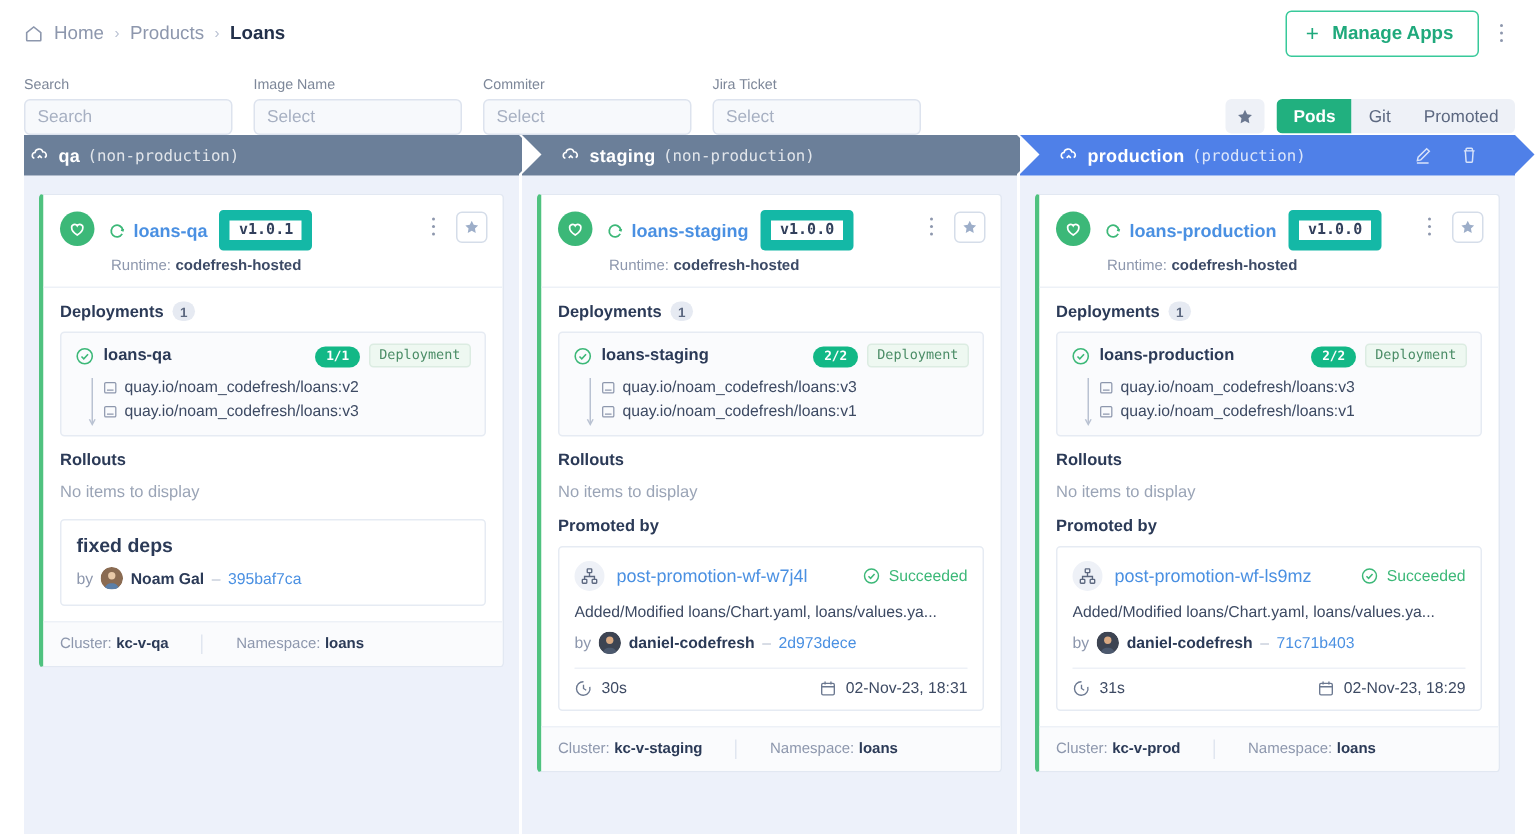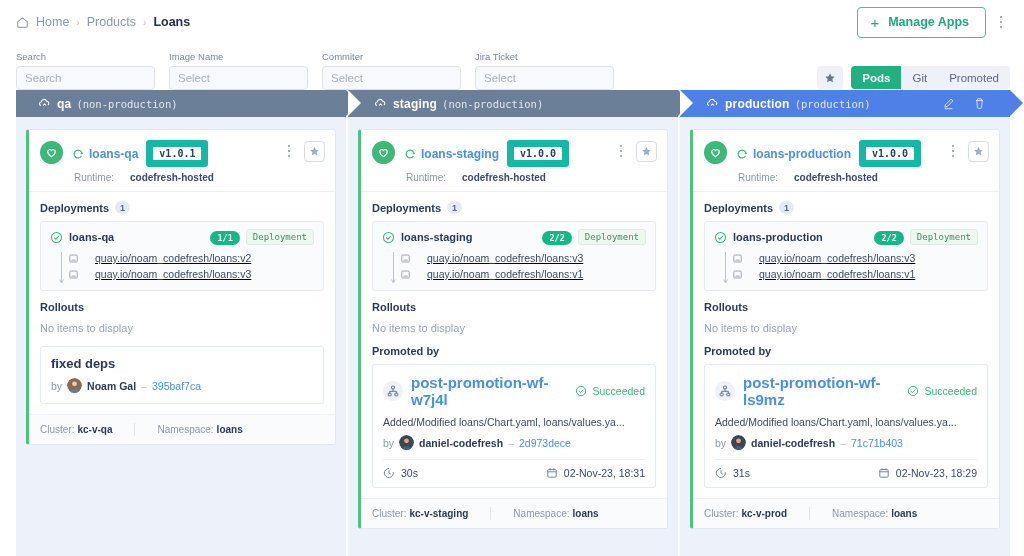--- a/index.html
+++ b/index.html
@@ -108,21 +108,21 @@
   
   .env-header::before {
     content: ""; position: absolute; left: 0; top: 0;
     width: 0; height: 0;
     border-top: 13.5px solid transparent;
     border-bottom: 13.5px solid transparent;
     border-left: 13px solid #ffffff;
     z-index: 3;
   }
   .column:first-child .env-header::before { display: none; }
-  .column:first-child .env-header { padding-left: 22px; text-align: center; }
+  .column:first-child .env-header { padding-left: 4px; text-align: center; }
 
   .env-cloud-icon { width: 13px; height: 13px; margin-right: 6px; flex: 0 0 auto; }
   .env-name { font-size: 12px; font-weight: bold; letter-spacing: .2px; }
   .env-kind {
     font-size: 10.5px; margin-left: 5px; opacity: .8;
     font-family: "DejaVu Sans Mono", monospace;
   }
   .env-actions { margin-left: auto; display: flex; align-items: center; gap: 18px; padding-right: 24px; }
   .env-actions svg { display: block; opacity: .78; cursor: pointer; }
 
@@ -151,21 +151,21 @@
   .title-row { display: flex; align-items: center; gap: 5px; }
   .sync-icon { width: 12px; height: 12px; flex: 0 0 auto; }
   .app-name { font-size: 12px; font-weight: bold; color: #4a90e2; cursor: pointer; }
   .version-pill {
     border: 7px solid #14b8a6; border-radius: 3px;
     font-size: 10px; color: #32405c; font-weight: bold;
     padding: 1px 6px; margin-left: 3px;
     font-family: "DejaVu Sans Mono", monospace;
   }
   .runtime-row { font-size: 10px; color: #8d97ad; margin-top: 5px; padding-left: 2px; }
-  .runtime-row b { color: #3c4a66; font-weight: bold; margin-left: 16px; }
+  .runtime-row b { color: #3c4a66; font-weight: bold; margin-left: 3px; }
   .head-actions { display: flex; align-items: center; gap: 6px; margin-left: 6px; }
   .star-box {
     width: 21px; height: 21px;
     border: 1px solid #d5dde9; border-radius: 4px;
     display: flex; align-items: center; justify-content: center;
     cursor: pointer;
   }
 
   .card-section { padding: 9px 11px 0 11px; }
   .section-title { font-size: 11px; font-weight: bold; color: #2b3a57; display: flex; align-items: center; gap: 6px; }
@@ -192,21 +192,21 @@
     border-radius: 9px; padding: 2px 7px;
     font-family: "DejaVu Sans Mono", monospace;
   }
   .kind-pill {
     background: #eef8f1; color: #4a8c66;
     border: 1px solid #dcece2;
     font-size: 9px; border-radius: 3px; padding: 2px 6px;
     font-family: "DejaVu Sans Mono", monospace;
   }
   .images { margin-top: 5px; padding-left: 6px; position: relative; }
-  .img-row { display: flex; align-items: center; gap: 16px; height: 16px; text-decoration: underline; }
+  .img-row { display: flex; align-items: center; gap: 4px; height: 16px; }
   .img-text { font-size: 10.5px; color: #3d4a63; }
   .arrow-line { position: absolute; left: 8px; top: 2px; bottom: 4px; width: 7px; }
 
   .empty-text { font-size: 11px; color: #9aa4b6; padding: 9px 0 11px 0; }
 
   .commit-box {
     border: 1px solid #e6ebf3; border-radius: 3px;
     background: #ffffff;
     padding: 9px 10px 10px 10px;
     margin-top: 1px;
@@ -223,21 +223,21 @@
     background: #ffffff; margin-top: 7px;
     padding: 9px 10px 0 10px;
   }
   .promo-head { display: flex; align-items: center; }
   .wf-icon-box {
     width: 20px; height: 20px; border-radius: 50%;
     background: #eef1f7;
     display: flex; align-items: center; justify-content: center;
     flex: 0 0 auto;
   }
-  .wf-name { font-size: 15px; font-weight: bold; color: #4a90e2; margin-left: 8px; cursor: pointer; }
+  .wf-name { font-size: 12px; font-weight: normal; color: #4a90e2; margin-left: 8px; cursor: pointer; }
   .promo-status { margin-left: auto; display: flex; align-items: center; gap: 5px; font-size: 10.5px; color: #3cb878; }
   .promo-files { font-size: 10.5px; color: #3d4a63; margin-top: 8px; white-space: nowrap; overflow: hidden; text-overflow: ellipsis; }
   .promo-meta {
     display: flex; align-items: center;
     border-top: 1px solid #eef1f7;
     margin-top: 9px; padding: 7px 0 8px 0;
     font-size: 10.5px; color: #4a5costand;
   }
   .meta-item { display: flex; align-items: center; gap: 6px; font-size: 10.5px; color: #3d4a63; }
   .meta-item.right { margin-left: auto; }

